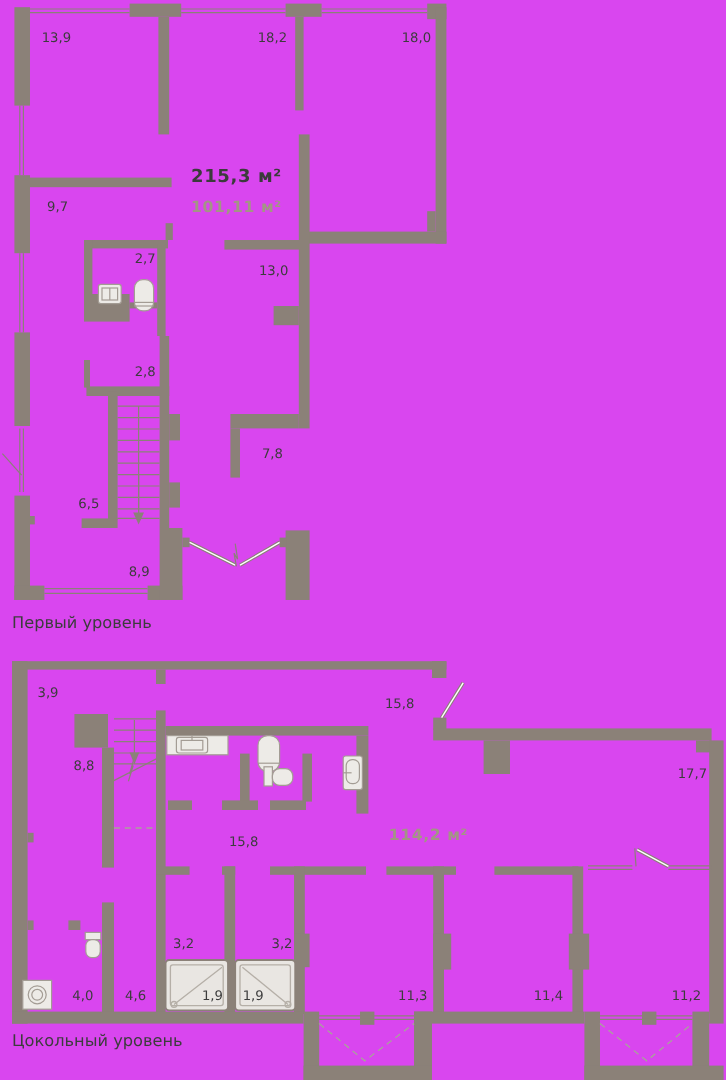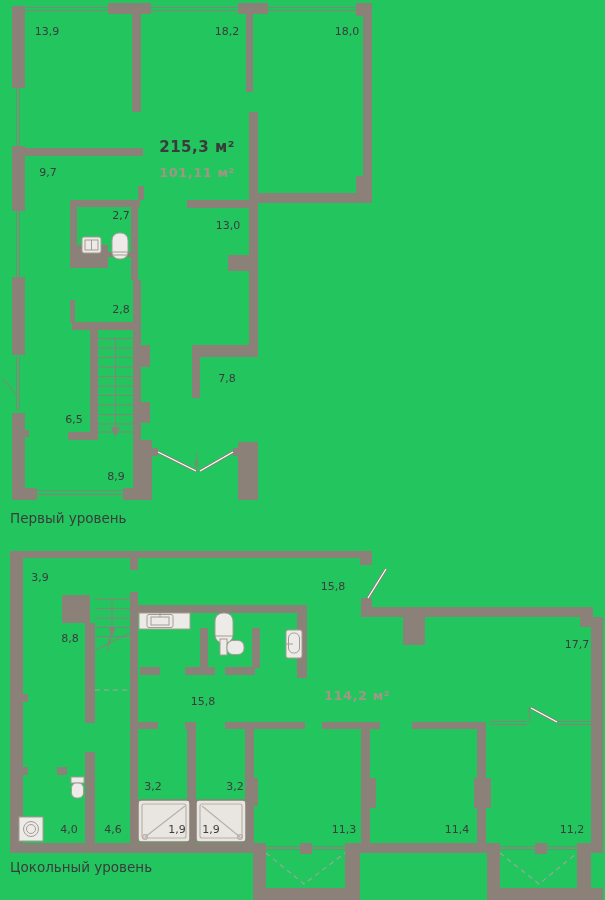--- a/index.html
+++ b/index.html
@@ -1,16 +1,16 @@
 <!DOCTYPE html>
 <html><head>
 <meta charset="utf-8">
 <style>
   html,body{margin:0;padding:0;background:#ffffff;}
-  .page{position:relative;width:605px;height:900px;background:#22c55e;overflow:hidden;
+  .page{position:relative;width:605px;height:900px;background:#d946ef;overflow:hidden;
         font-family:"DejaVu Sans","Liberation Sans",sans-serif;}
   svg{display:block}
   .wall{fill:#8B8178;}
   .winline{stroke:#8B8178;stroke-width:1;fill:none;}
   .thin{stroke:#8B8178;stroke-width:1;fill:none;}
   .leaf{stroke:#8B8178;stroke-width:3;fill:none;}
   .leafcore{stroke:#ffffff;stroke-width:1.2;fill:none;}
   .stair{stroke:#8B8178;stroke-width:1;fill:none;}
   .dash{stroke:#A9A29B;stroke-width:1.1;fill:none;stroke-dasharray:5 4;}
   .fx{fill:#EDEBE7;stroke:#A39C94;stroke-width:1;}

